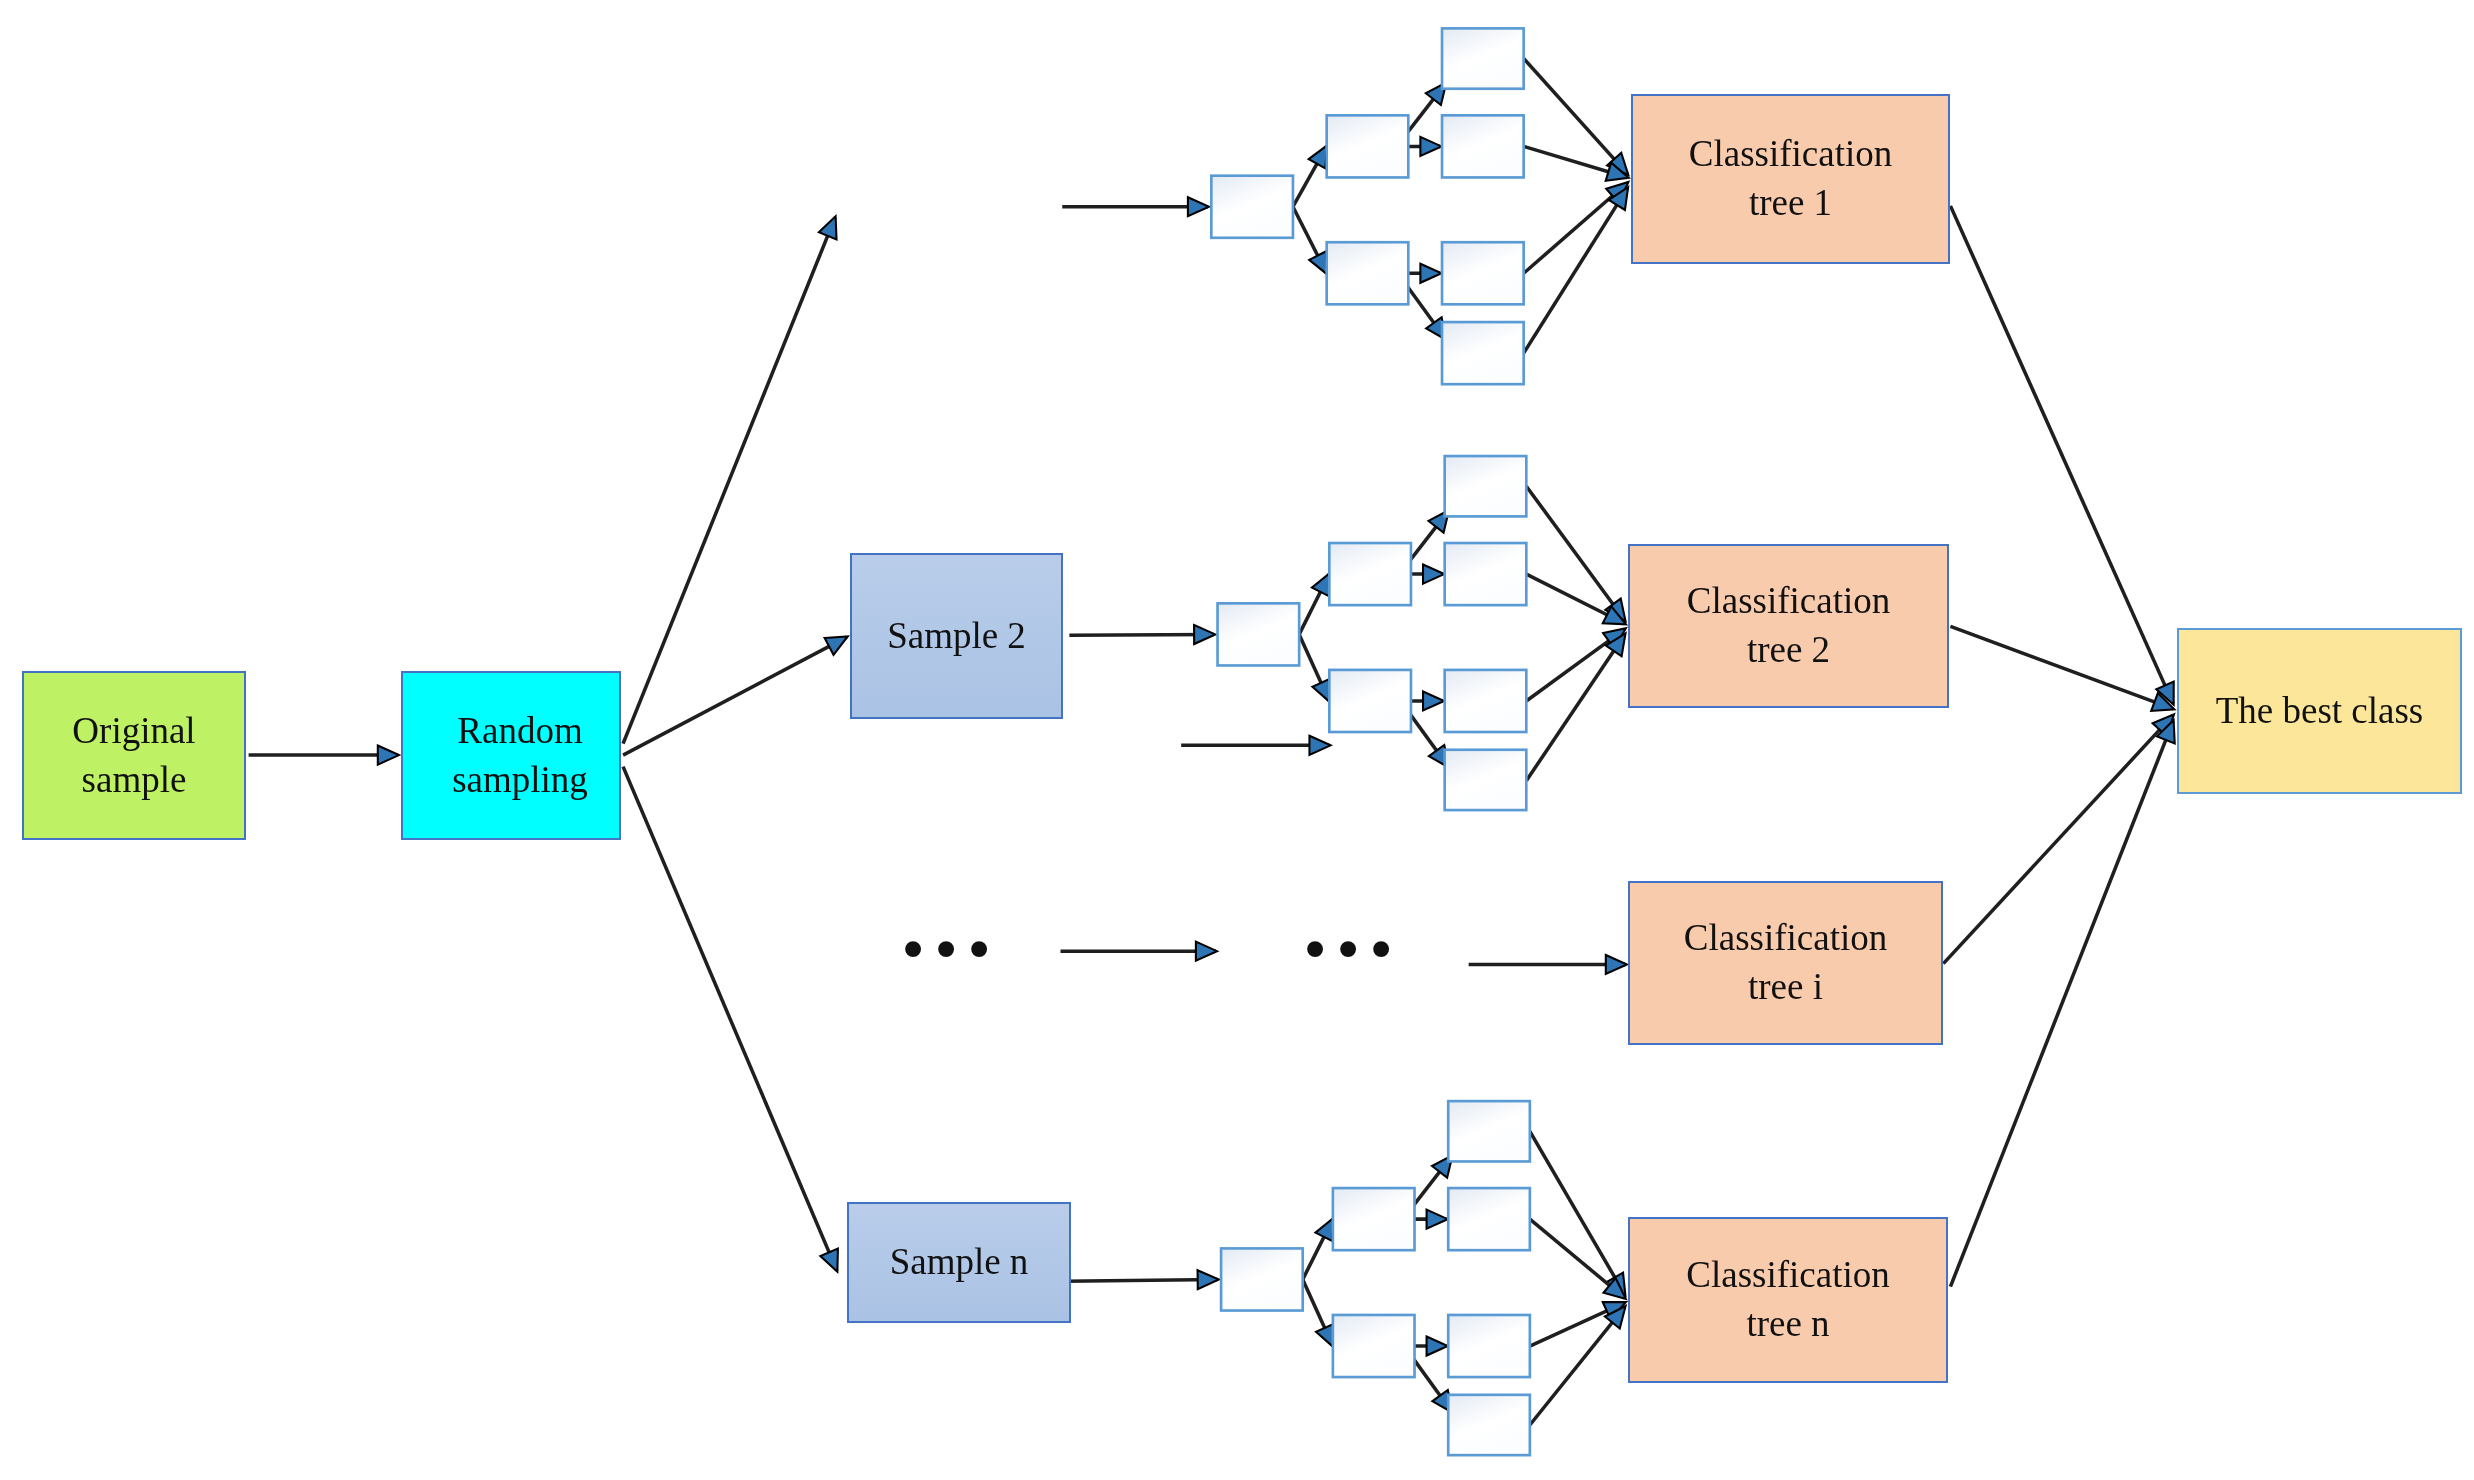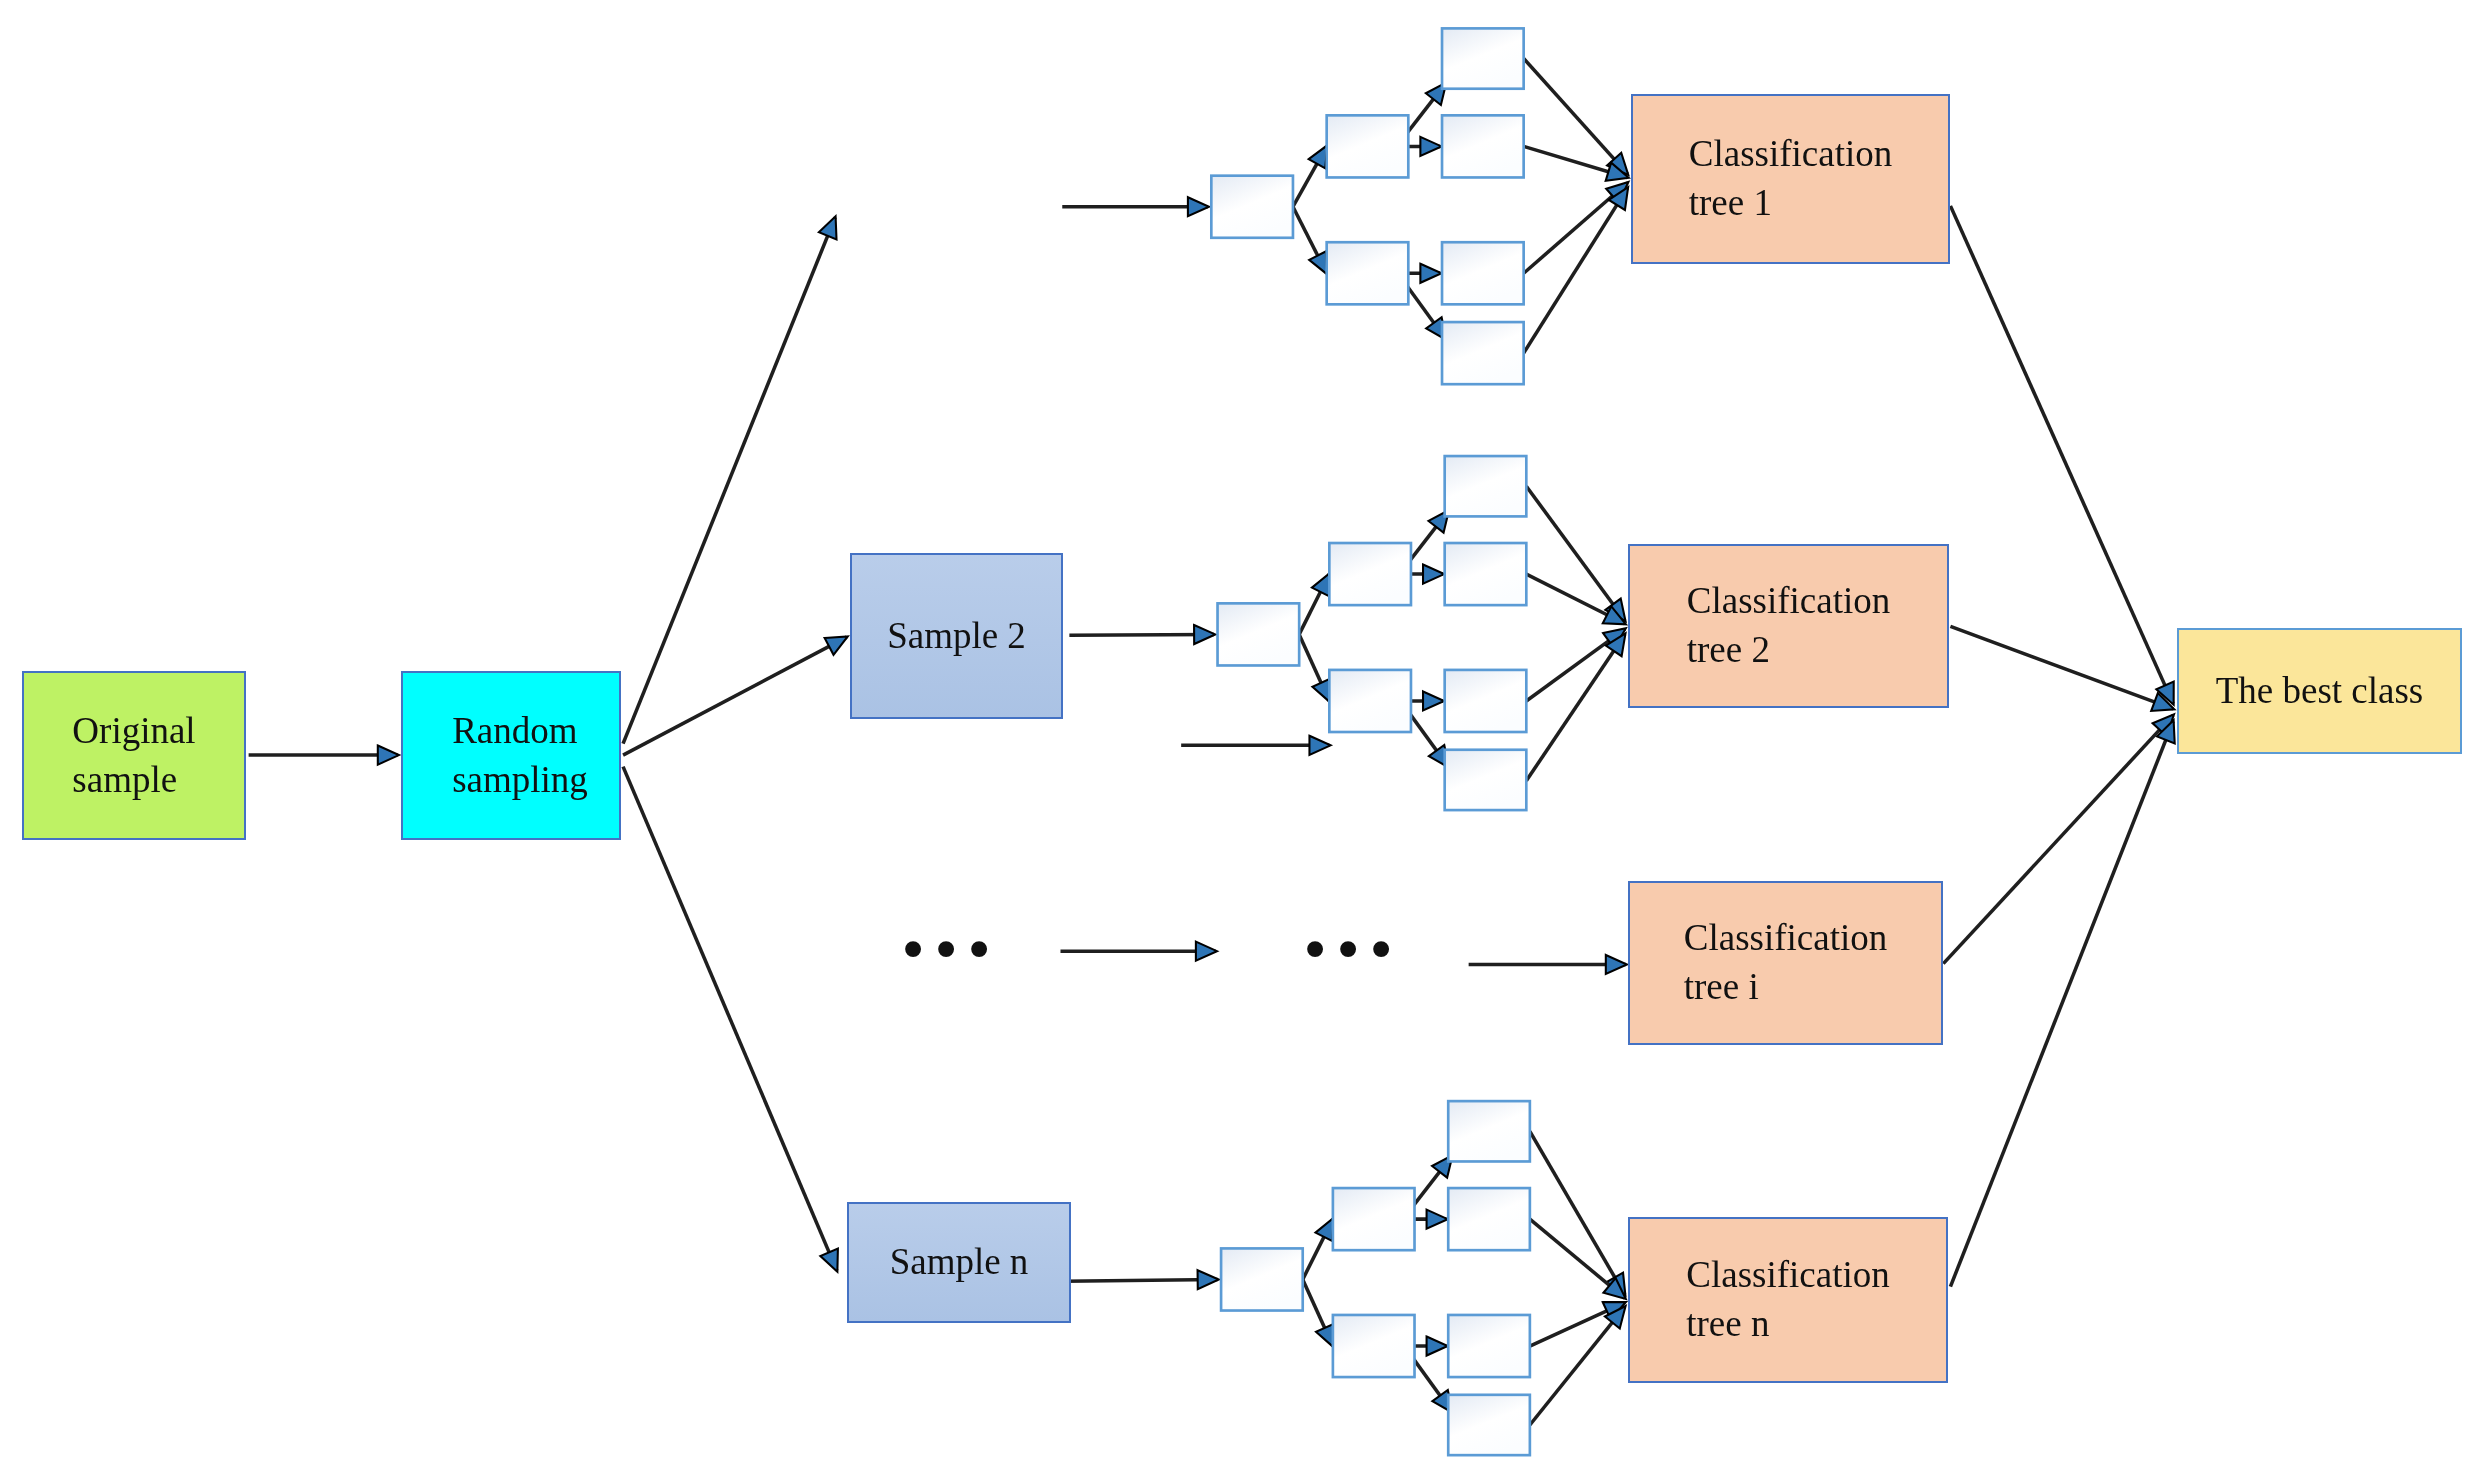--- a/index.html
+++ b/index.html
@@ -9,21 +9,21 @@
     background:#ffffff;
     font-family:"Liberation Serif", serif;
     overflow:hidden;
   }
   .box{
     position:absolute;
     box-sizing:border-box;
     display:flex;
     align-items:center;
     justify-content:center;
-    text-align:left;
+    text-align:center;
     white-space:pre-line;
     font-size:37px;
     line-height:1.32;
     color:#111111;
     border:2.7px solid #4472c4;
   }
   .gray  {background:#bef264;}
   .cyan  {background:#00ffff;padding-left:18px;}
   .blue  {background:linear-gradient(180deg,#b9cdea 0%,#aac2e4 100%);}
   .peach {background:#f8cbad;}
@@ -151,19 +151,19 @@
 
   <div class="box peach" style="left:1628px; top:544px;  width:321px; height:164px;">Classification
 tree 2</div>
 
   <div class="box peach" style="left:1628px; top:881px;  width:315px; height:164px;">Classification
 tree i</div>
 
   <div class="box peach" style="left:1628px; top:1217px; width:320px; height:166px;">Classification
 tree n</div>
 
-  <div class="box yellow" style="left:2177px; top:628px;  width:285px; height:126px;">The best class</div>
+  <div class="box yellow" style="left:2177px; top:628px;  width:285px; height:166px;">The best class</div>
 
   <div class="dots" style="left:885px;  top:870px;">…</div>
   <div class="dots" style="left:1287px; top:870px;">…</div>
 
 </div>
 
 
 </body></html>

